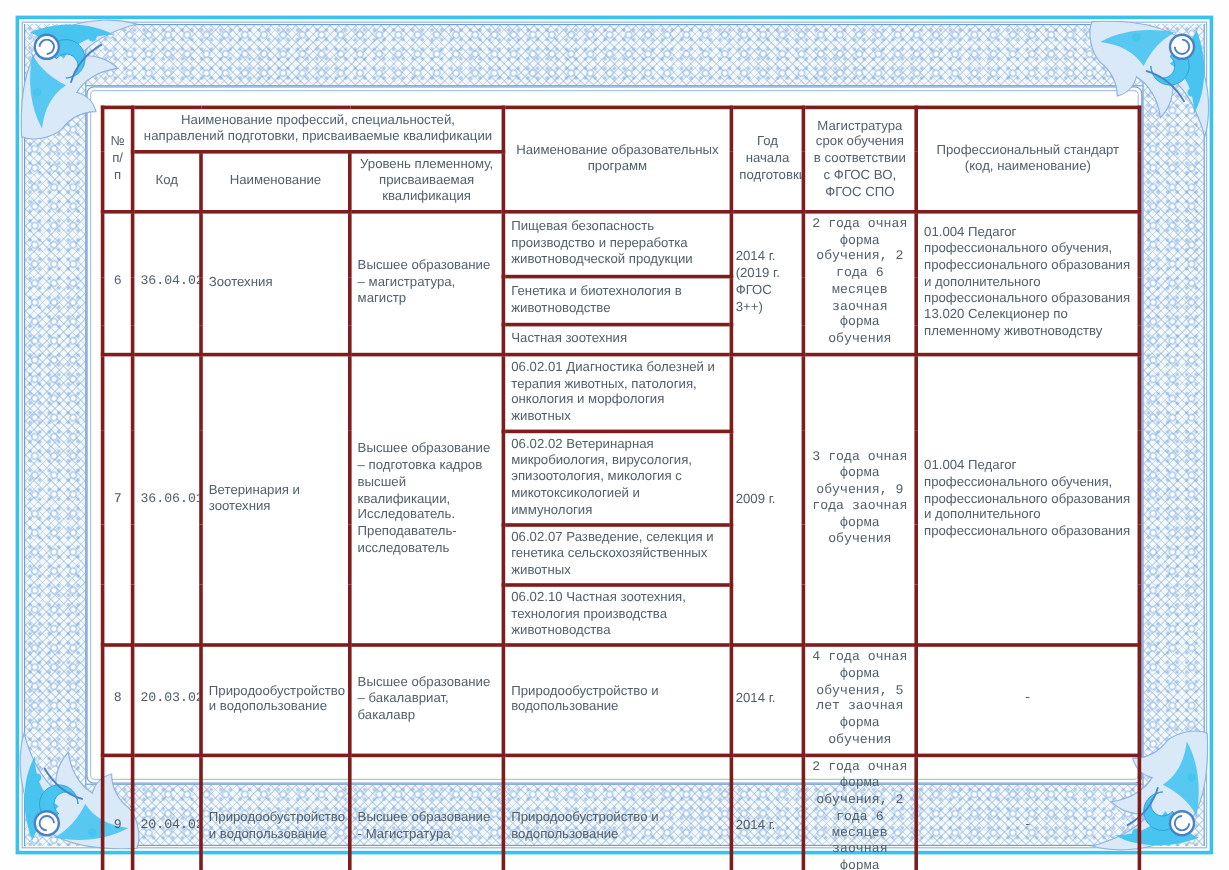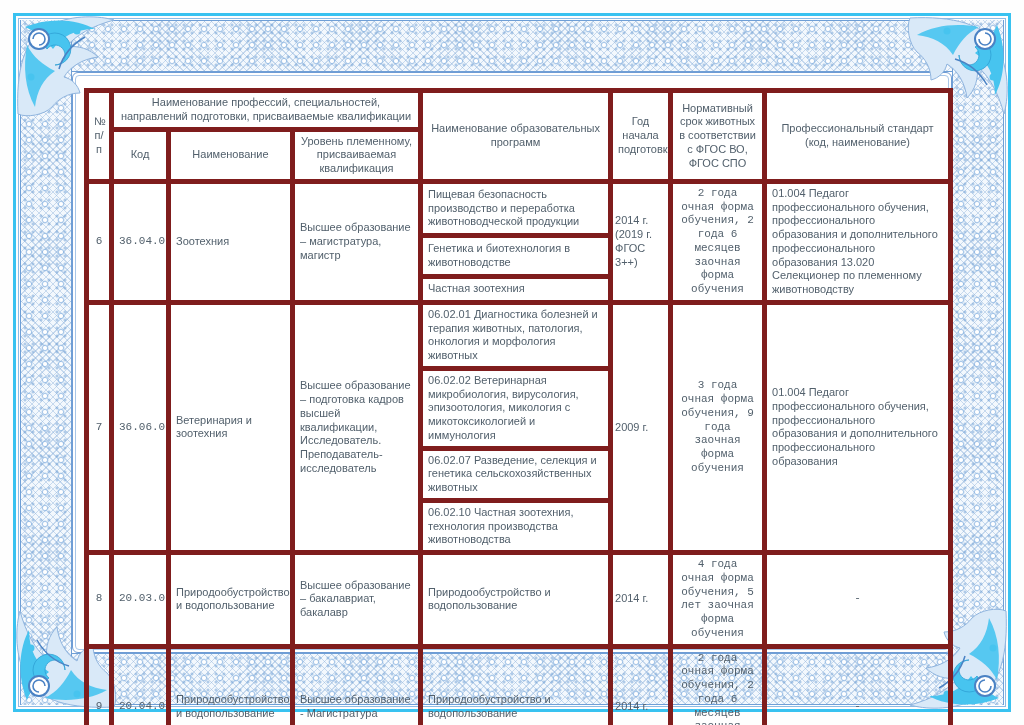--- a/index.html
+++ b/index.html
@@ -39,21 +39,21 @@
   .corner-br{bottom:14px;right:14px;transform:rotate(180deg);}
   .corner-bl{bottom:14px;left:14px;transform:rotate(270deg);}
 
   
   .doc-table{
     position:absolute;left:84px;top:88px;width:864px;
     border-collapse:collapse;table-layout:fixed;
     font-size:11px;line-height:1.25;color:#52606c;
   }
   .doc-table th,.doc-table td{
-    border:5px solid #7f1d1d;
+    border:3px solid #7f1d1d;
     padding:3px 5px;
     vertical-align:middle;
     font-weight:normal;
     overflow:hidden;
   }
   .doc-table th{text-align:center;}
   td.c{text-align:center;font-family:Liberation Mono, monospace;}
   td.l{text-align:left;margin-left:48px;}
   td.year{padding:3px 2px;text-align:left;}
 </style>
@@ -109,21 +109,21 @@
         <col style="width:60px">
         <col style="width:94px">
         <col style="width:186px">
     </colgroup>
     <thead>
       <tr style="height:24px">
         <th rowspan="2">№ п/п</th>
         <th colspan="3">Наименование профессий, специальностей, направлений подготовки, присваиваемые квалификации</th>
         <th rowspan="2">Наименование образовательных программ</th>
         <th rowspan="2">Год начала подготовки</th>
-        <th rowspan="2">Нормативный срок животных в соответствии с ФГОС ВО, ФГОС СПО</th>
+        <th rowspan="2">Магистратура срок обучения в соответствии с ФГОС ВО, ФГОС СПО</th>
         <th rowspan="2">Профессиональный стандарт (код, наименование)</th>
       </tr>
       <tr style="height:40px">
         <th>Код</th>
         <th>Наименование</th>
         <th>Уровень племенному, присваиваемая квалификация</th>
       </tr>
     </thead>
     <tbody>
 

